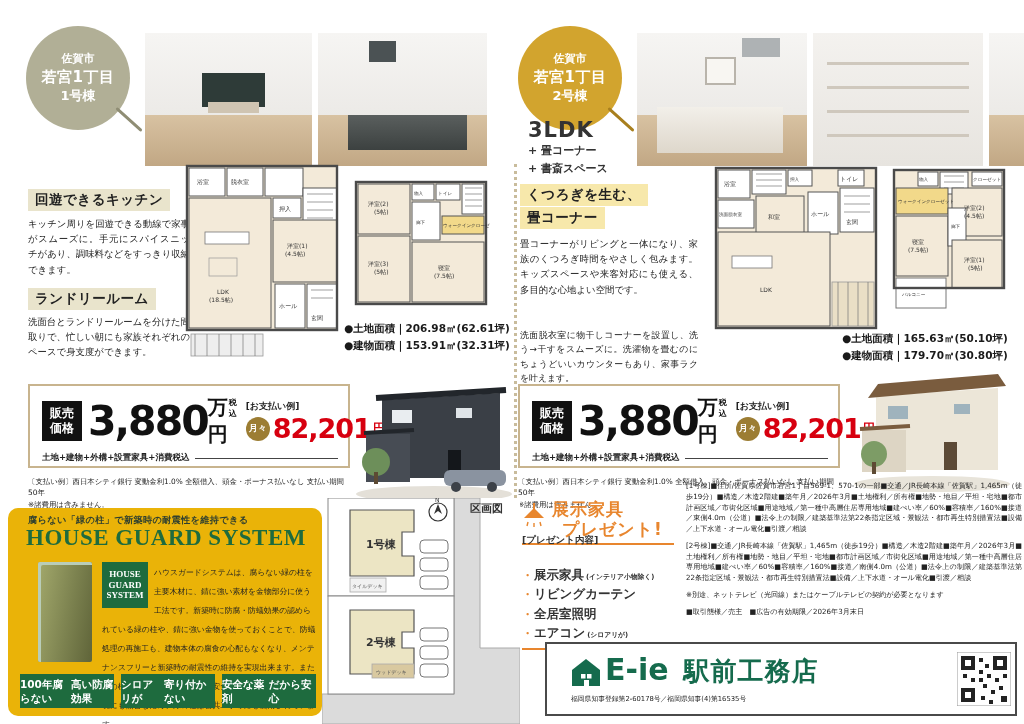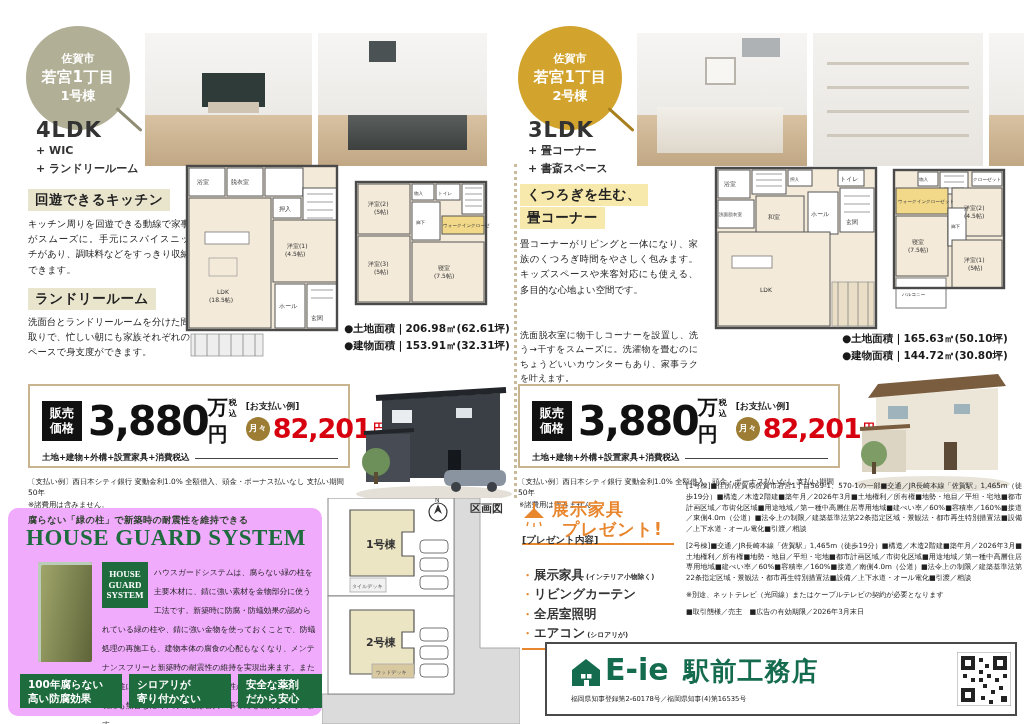--- a/index.html
+++ b/index.html
@@ -62,31 +62,31 @@
   
   .plan-label{font-size:6px;fill:#333;}
   .plan-label-sm{font-size:4.6px;fill:#333;}
   .room{fill:#f3ead9;stroke:#555;stroke-width:1;}
   .room-w{fill:#ffffff;stroke:#555;stroke-width:1;}
   .room-y{fill:#f2d98a;stroke:#555;stroke-width:1;}
   .wall{fill:none;stroke:#4a4a4a;stroke-width:2.4;}
   .thin{stroke:#777;stroke-width:.7;}
 
   
-  .hg-wrap{left:8px;top:508px;width:314px;height:208px;background:#f0abfc;border-radius:10px;}
+  .hg-wrap{left:8px;top:508px;width:314px;height:208px;background:#eab308;border-radius:10px;}
   .hg-tagline{font-size:9.2px;font-weight:700;color:#30402f;letter-spacing:.3px;}
   .hg-title{font-family:"Liberation Serif","DejaVu Serif",serif;font-size:23px;font-weight:700;color:#1e6b3e;letter-spacing:.5px;}
   .wood-post{background:linear-gradient(100deg,#a3a96c 0%,#7d8350 55%,#5f6439 100%);border-radius:2px;box-shadow:3px 3px 0 #b9cdb9 inset;}
   .hgs-badge{width:46px;height:46px;background:#1e6b3e;color:#fff;font-family:"Liberation Serif","DejaVu Serif",serif;
              font-size:9px;font-weight:700;line-height:1.2;display:flex;flex-direction:column;align-items:center;
              justify-content:center;float:left;margin:2px 6px 2px 0;}
   .hg-body{font-size:7.8px;line-height:1.5;color:#222;text-align:justify;}
   .hg-badges{display:flex;gap:7px;}
-  .hg-badge-item{width:94px;height:34px;background:#1e6b3e;color:#fff;display:flex;flex-direction:column;
-                 justify-content:center;font-size:10.5px;font-weight:700;line-height:1.35;padding-left:8px;}
+  .hg-badge-item{width:94px;height:34px;background:#1e6b3e;color:#fff;display:flex;flex-direction:row;align-items:center;
+                 justify-content:center;font-size:10.5px;font-weight:700;line-height:1.35;}
 
   
   .map-title{font-size:11px;fill:#333;font-weight:700;}
   .map-lot-label{font-size:11px;fill:#333;font-weight:700;}
   .map-deck-label{font-size:5px;fill:#555;}
 
   
   .gift-title{color:#e8862e;font-size:17px;font-weight:800;line-height:1.15;letter-spacing:1px;}
   .gift-hr{height:2px;background:#e8862e;}
   .gift-contents-label{font-size:9.5px;font-weight:700;color:#333;}
@@ -127,25 +127,20 @@
     <div class="ph-block" style="left:34%;top:30%;width:38%;height:26%;"></div>
     <div class="ph-block" style="left:38%;top:52%;width:30%;height:8%;background:#cfc4b2;"></div>
   </div>
   <div class="photo" style="left:318px;top:33px;width:169px;height:133px;">
     <div class="ph-wall"></div>
     <div class="ph-floor"></div>
     <div class="ph-counter" style="left:18%;bottom:12%;width:70%;height:26%;"></div>
     <div class="ph-block" style="left:30%;top:6%;width:16%;height:16%;background:#4b5254;"></div>
   </div>
 
-  <div class="abs" style="left:36px;top:118px;">
-    <div class="plan-type">4LDK</div>
-    <div class="plan-feature">+ WIC</div>
-    <div class="plan-feature">+ ランドリールーム</div>
-  </div>
 
   <div class="abs" style="left:28px;top:189px;">
     <span class="sec-title bg-beige">回遊できるキッチン</span>
   </div>
   <div class="abs sec-body" style="left:28px;top:216px;width:162px;">キッチン周りを回遊できる動線で家事がスムーズに。手元にスパイスニッチがあり、調味料などをすっきり収納できます。</div>
   <div class="abs" style="left:28px;top:288px;">
     <span class="sec-title bg-beige">ランドリールーム</span>
   </div>
   <div class="abs sec-body" style="left:28px;top:314px;width:162px;">洗面台とランドリールームを分けた間取りで、忙しい朝にも家族それぞれのペースで身支度ができます。</div>
 
@@ -363,21 +358,21 @@
     <text x="8" y="37" class="plan-label-sm">ウォークインクローゼット</text>
     <text x="22" y="78" class="plan-label">寝室</text>
     <text x="18" y="86" class="plan-label">(7.5帖)</text>
     <text x="74" y="96" class="plan-label">洋室(1)</text>
     <text x="78" y="104" class="plan-label">(5帖)</text>
     <text x="12" y="130" class="plan-label-sm">バルコニー</text>
   </svg>
 
   <div class="abs" style="left:842px;top:330px;">
     <div class="area-line">●土地面積｜165.63㎡(50.10坪)</div>
-    <div class="area-line">●建物面積｜144.72㎡(30.80坪)</div>
+    <div class="area-line">●建物面積｜179.70㎡(30.80坪)</div>
   </div>
 
   <div class="abs price-box" style="left:518px;top:384px;">
     <div class="price-main">
       <div class="price-label">
         <span>販売</span>
         <span>価格</span>
       </div>
       <span class="price-amount">3,880</span>
       <span class="price-unit">万円</span>

